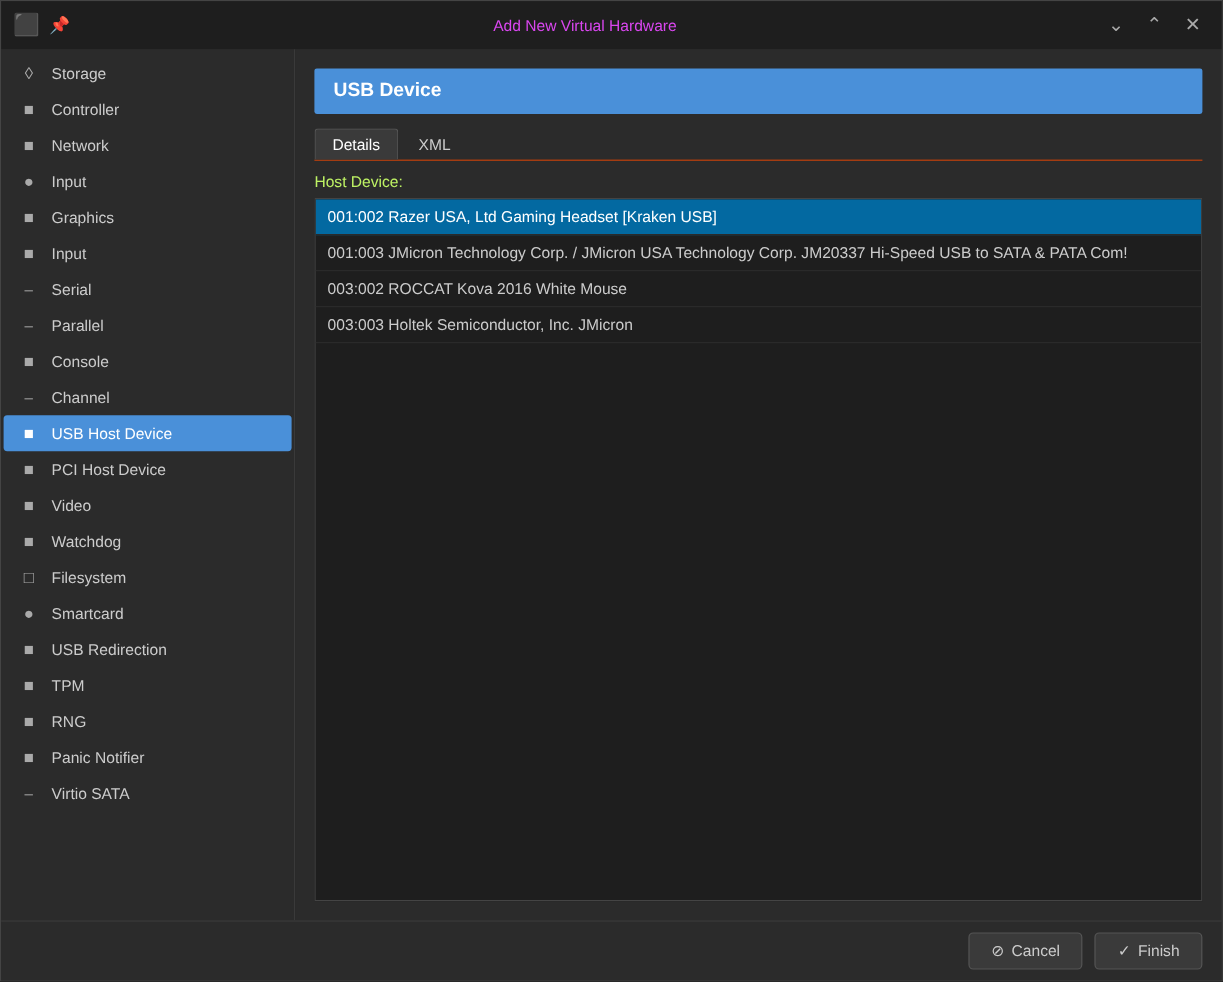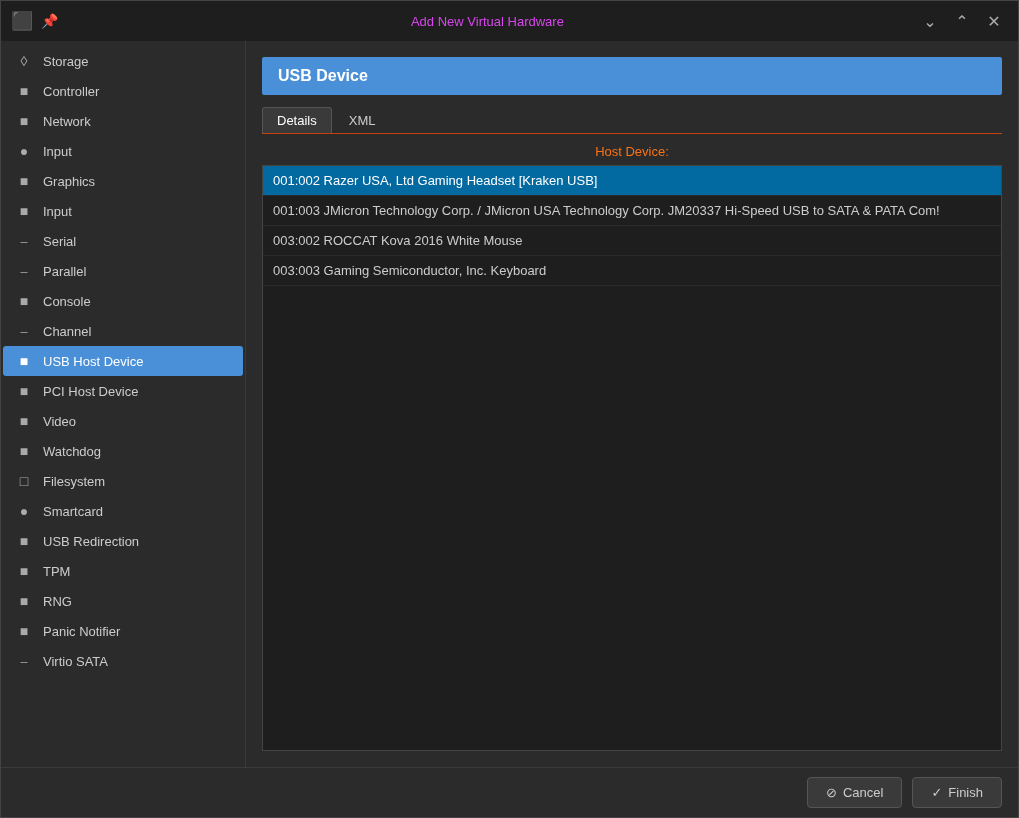--- a/index.html
+++ b/index.html
@@ -130,24 +130,23 @@
       border: 1px solid transparent;
       border-bottom: none;
       border-radius: 3px 3px 0 0;
     }
     .tab.active {
       background: #3a3a3a;
       border-color: #555;
       color: #fff;
     }
     .host-device-label {
-      color: #f97316;
+      color: #bef264;
       font-size: 13px;
       margin-bottom: 6px;
-      text-align: center;
     }
     .device-list {
       background: #1e1e1e;
       border: 1px solid #444;
       flex: 1;
       overflow-y: auto;
     }
     .device-item {
       padding: 7px 10px;
       font-size: 13px;
@@ -306,21 +305,21 @@
           <div class="tab">XML</div>
         </div>
 
       <div class="host-device-label">Host Device:</div>
 
       <div class="scroll-area">
         <div class="device-list" id="device-list">
         <div class="device-item selected">001:002 Razer USA, Ltd Gaming Headset [Kraken USB]</div>
             <div class="device-item">001:003 JMicron Technology Corp. / JMicron USA Technology Corp. JM20337 Hi-Speed USB to SATA &amp; PATA Com!</div>
             <div class="device-item">003:002 ROCCAT Kova 2016 White Mouse</div>
-            <div class="device-item">003:003 Gaming Semiconductor, Inc. Keyboard</div>
+            <div class="device-item">003:003 Holtek Semiconductor, Inc. JMicron</div>
           </div>
       </div>
     </div>
   </div>
 
   <div class="footer">
     <button class="btn">
       <span>⊘</span>
       <span>Cancel</span>
     </button>

